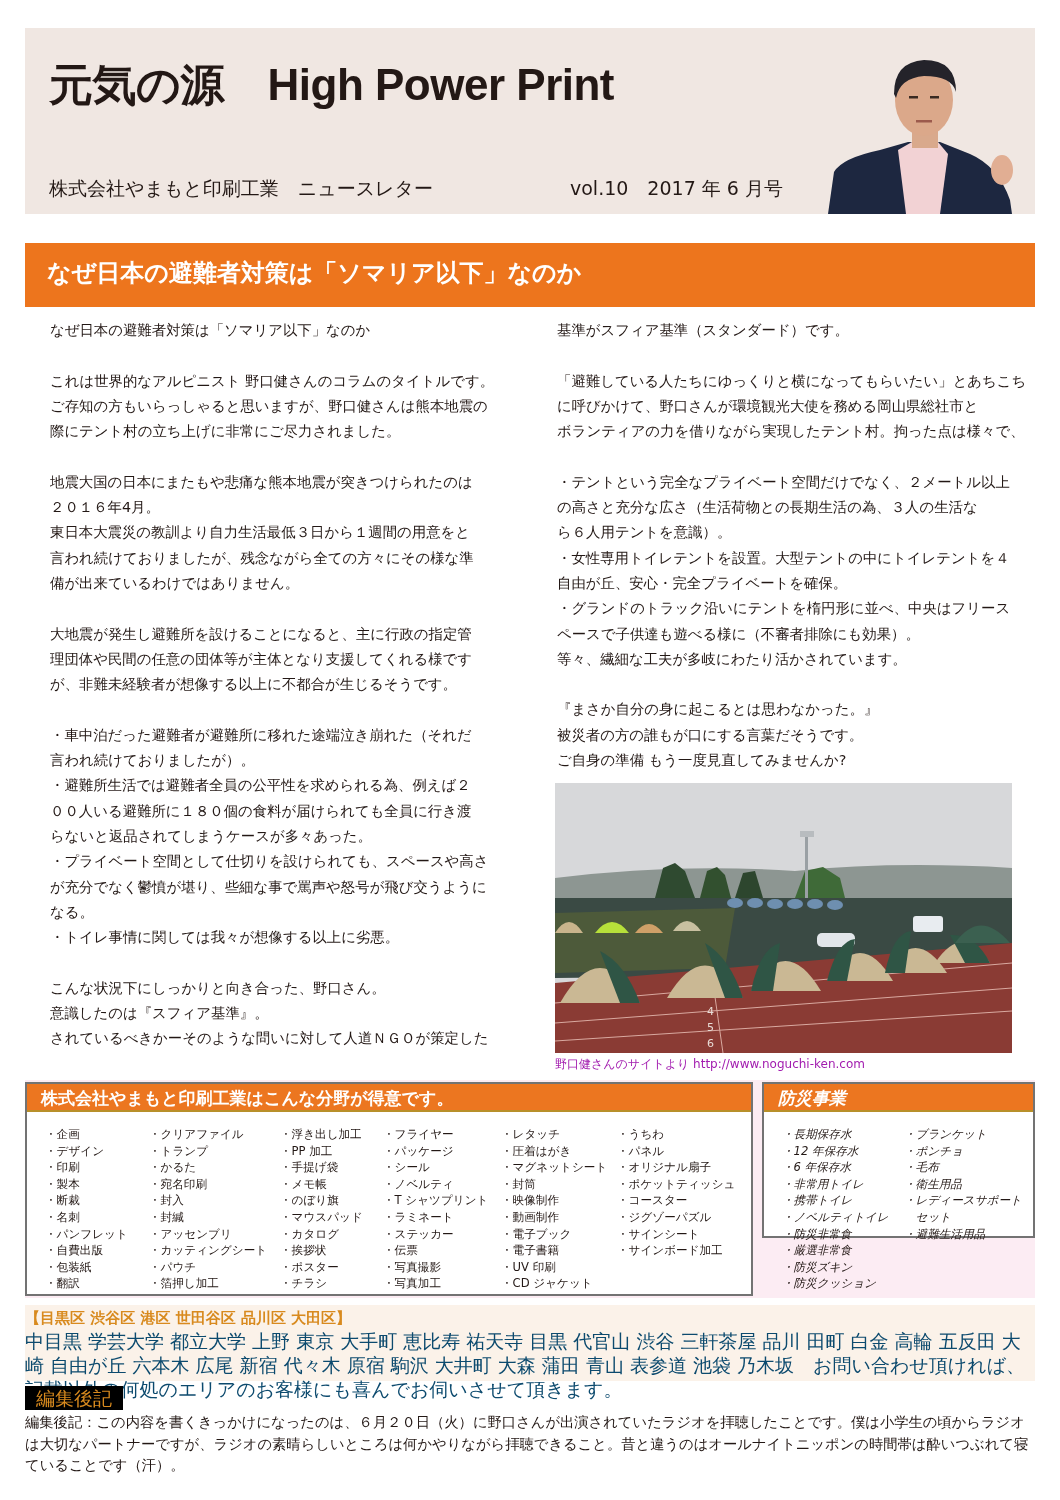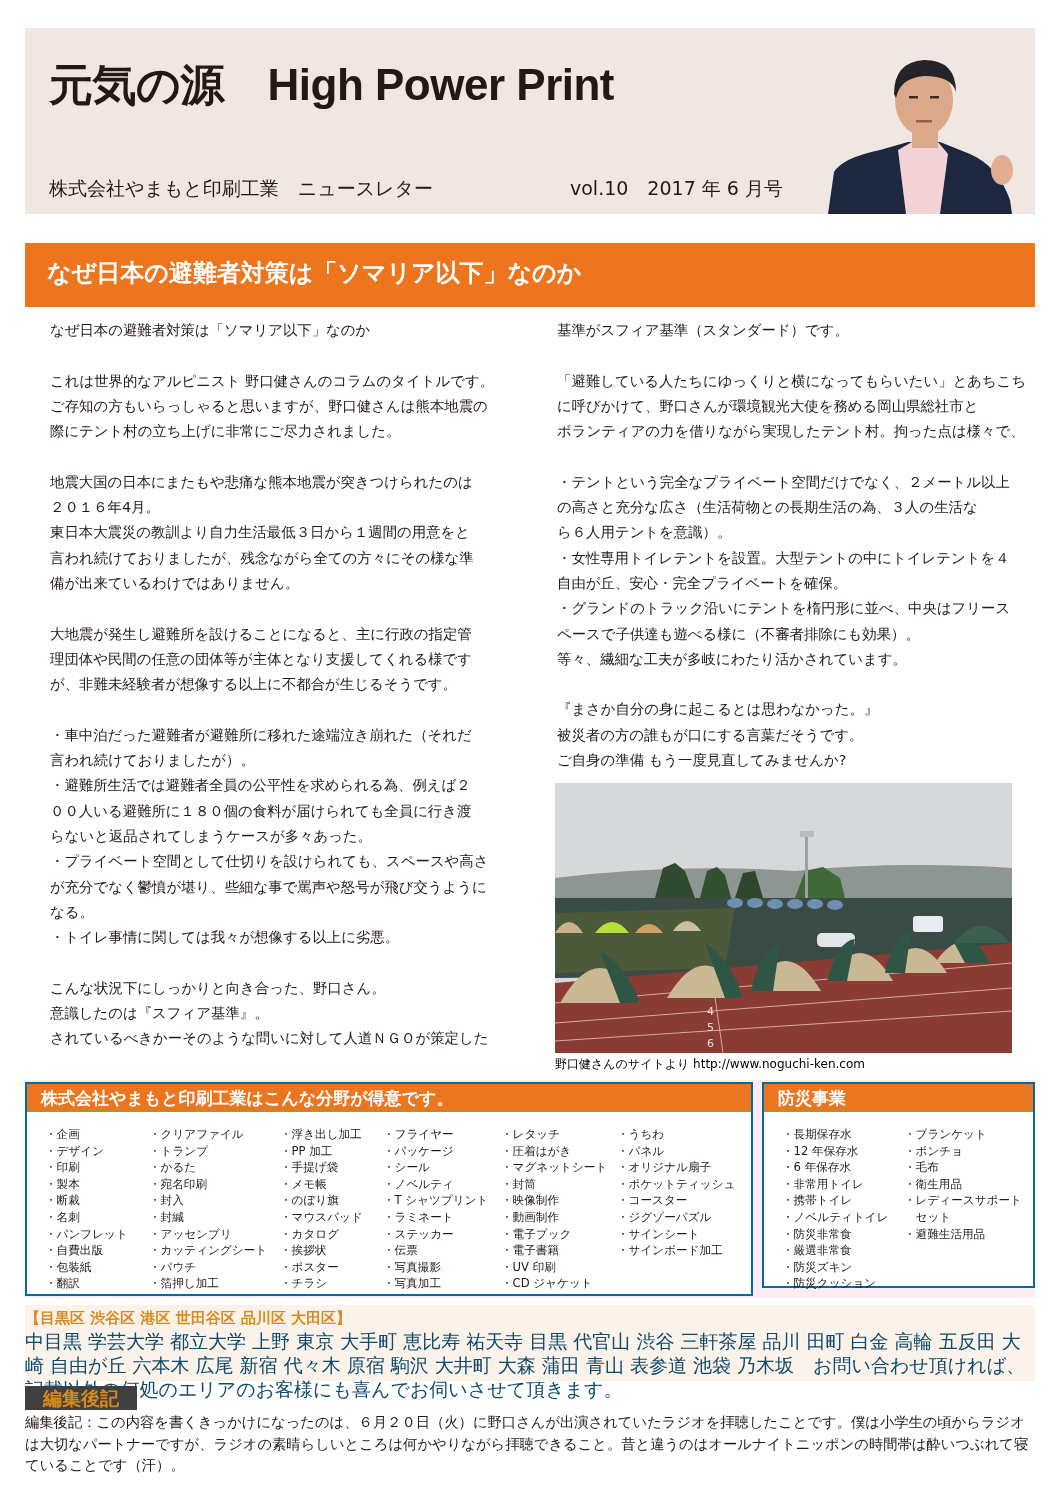--- a/index.html
+++ b/index.html
@@ -18,38 +18,38 @@
   .title-text { position: absolute; left: 22px; top: 14px; font-size: 24px; font-weight: bold; color: #ffffff; white-space: nowrap; }
 
   
   .col { position: absolute; font-size: 14.4px; line-height: 25.3px; color: #231815; }
   .col-left { left: 50px; top: 318px; width: 470px; }
   .col-right { left: 557px; top: 318px; width: 470px; }
   .para { white-space: pre-wrap; }
   .gap { height: 25.3px; }
 
   .photo { position: absolute; left: 555px; top: 783px; width: 457px; height: 270px; overflow: hidden; }
-  .caption { position: absolute; left: 555px; top: 1056px; font-size: 12px; color: #000000; white-space: nowrap; }
+  .caption { position: absolute; left: 555px; top: 1056px; font-size: 12px; color: #a21caf; white-space: nowrap; }
 
   
   .svc-bg { position: absolute; left: 25px; top: 1080px; width: 1010px; height: 218px; background: #fcecf3; }
-  .box { position: absolute; border: 2px solid #0369a1; background: #ffffff; }
+  .box { position: absolute; border: 2px solid #737373; background: #ffffff; }
   .box-head { background: #ec7620; color: #ffffff; font-weight: bold; font-size: 17px; height: 28px; line-height: 28px; padding-left: 14px; white-space: nowrap; border-bottom: 2px solid #b8902a; }
   .box-main { left: 25px; top: 1082px; width: 728px; height: 214px; }
-  .box-disaster { left: 762px; top: 1082px; width: 273px; height: 206px; }
+  .box-disaster { left: 762px; top: 1082px; width: 273px; height: 156px; font-style: italic; }
   .svc-col { position: absolute; top: 42px; font-size: 11.6px; line-height: 16.6px; color: #231815; }
   .svc-col div { white-space: nowrap; }
 
   
   .area { position: absolute; left: 25px; top: 1305px; width: 1010px; height: 76px; background: #fbf2e9; padding: 2px 0; }
   .area-head { font-size: 15px; font-weight: bold; color: #d88a1e; line-height: 22px; white-space: nowrap; }
   .area-text { font-size: 19px; line-height: 24px; color: #0c4a6e; }
 
   
-  .ed-head { position: absolute; left: 25px; top: 1386px; font-size: 19px; font-weight: bold; color: #d88a1e; background: #404040; padding: 0 18px; line-height: 24px; }
+  .ed-head { position: absolute; left: 25px; top: 1386px; font-size: 19px; font-weight: normal; color: #d88a1e; background: #000000; padding: 0 11px; line-height: 24px; }
   .ed-text { position: absolute; left: 25px; top: 1412px; width: 1010px; font-size: 14.3px; line-height: 21.5px; color: #231815; }
 </style>
 </head>
 <body>
 
 <div class="top-bar"></div>
 <div class="masthead">
   <div class="mast-title">元気の源　High Power Print</div>
   <div class="mast-sub">株式会社やまもと印刷工業　ニュースレター</div>
   <div class="mast-vol">vol.10　2017 年 6 月号</div>

